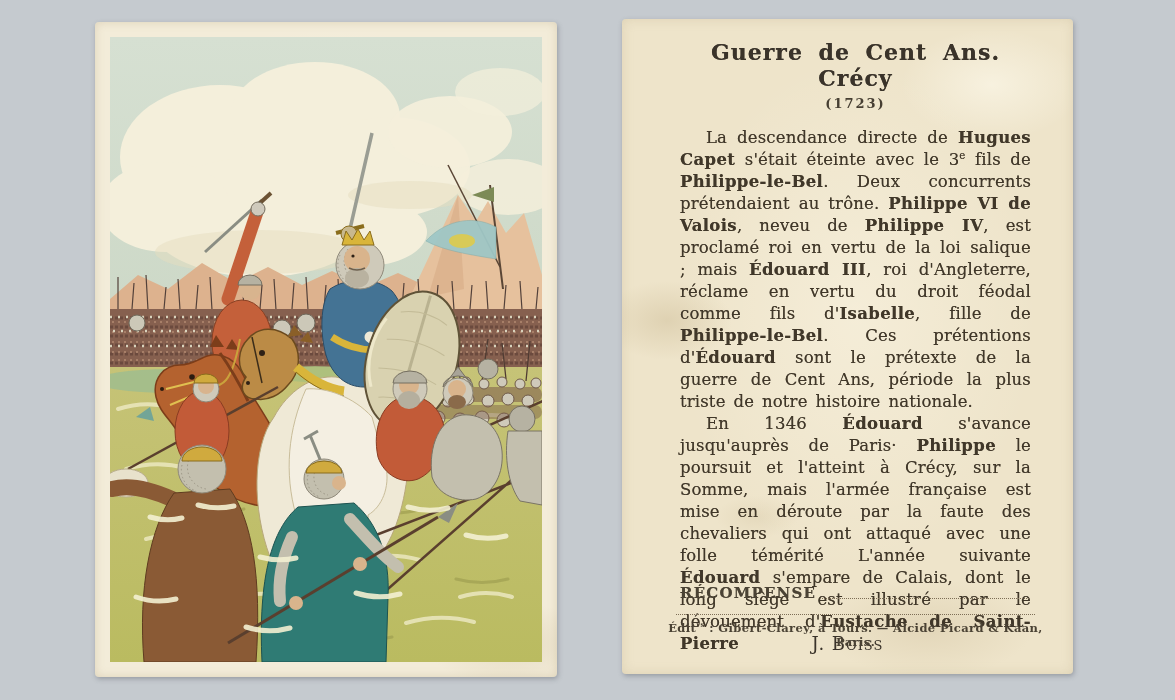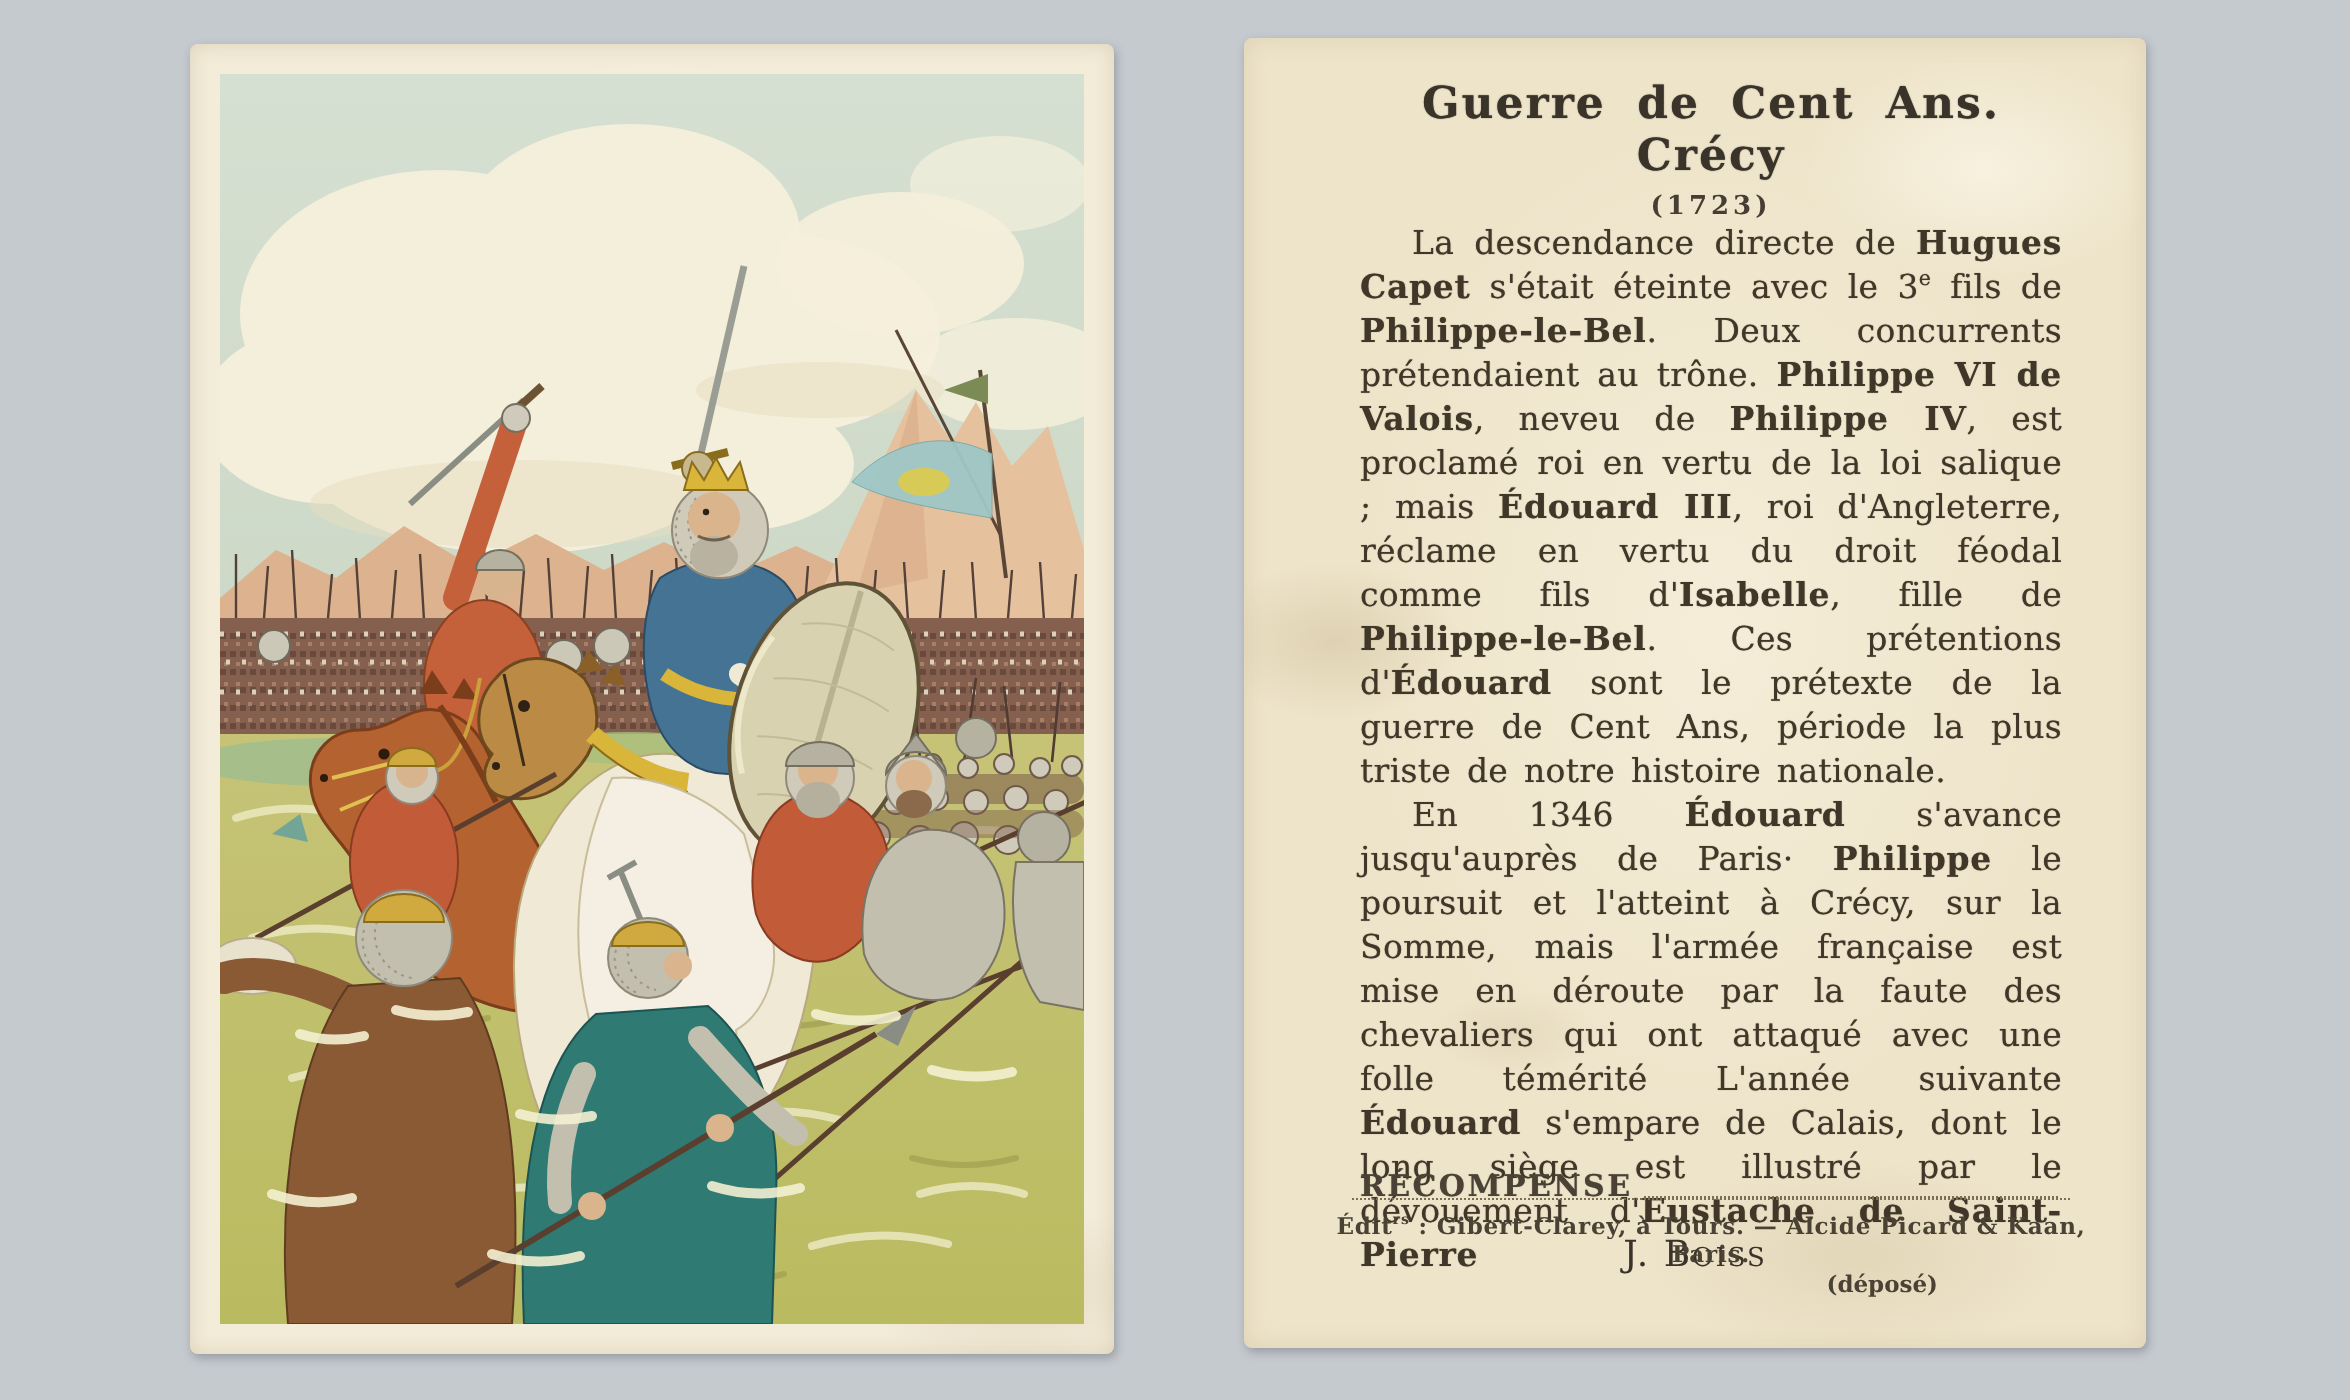--- a/index.html
+++ b/index.html
@@ -46,21 +46,21 @@
     margin:20px 0 0 0;
     font-size:22px;font-weight:bold;text-align:center;
     letter-spacing:1px;word-spacing:7px;
     color:#3a332a;text-shadow:0 0 .6px rgba(58,51,42,.8);
   }
   .card-subtitle{
     margin-top:5px;text-align:center;
     font-size:13px;font-weight:bold;letter-spacing:2px;
     color:#463e32;
   }
-  .body-text{}
+  .body-text{margin-top:16px;}
   .para{
     margin:0;font-size:16.5px;line-height:22px;
     text-align:justify;text-indent:26px;
     word-spacing:2.5px;letter-spacing:.15px;
     color:#403729;text-shadow:0 0 .5px rgba(64,55,41,.65);
   }
   .para .b{font-weight:bold;letter-spacing:.35px;}
   .sup{font-size:.62em;vertical-align:super;line-height:0;}
   .signature{
     text-align:center;padding-right:16px;margin-top:-22px;
@@ -324,19 +324,18 @@
       </div>
 
       <div class="recompense-row">
         <span class="recompense-label">RÉCOMPENSE</span>
         <span class="recompense-leader"></span>
       </div>
 
       <div class="card-footer">
         <div class="footer-rule"></div>
         <div class="publisher-line"><span>Édit</span><span class="sup">rs</span><span> : Gibert-Clarey, à Tours. — Alcide Picard &amp; Kaan, Paris.</span></div>
-        <div class="deposited">(déposé)</div>
       </div>
 
     </div>
   </div>
 
 </div>
 
 </body></html>

